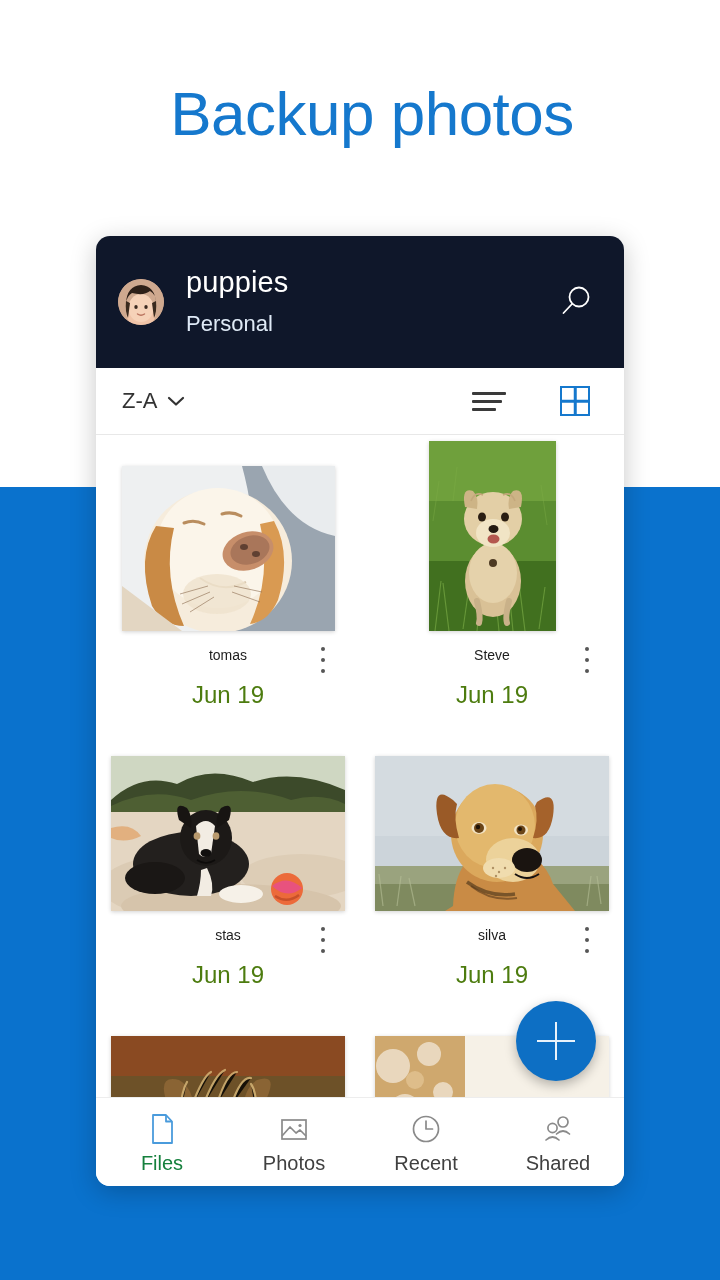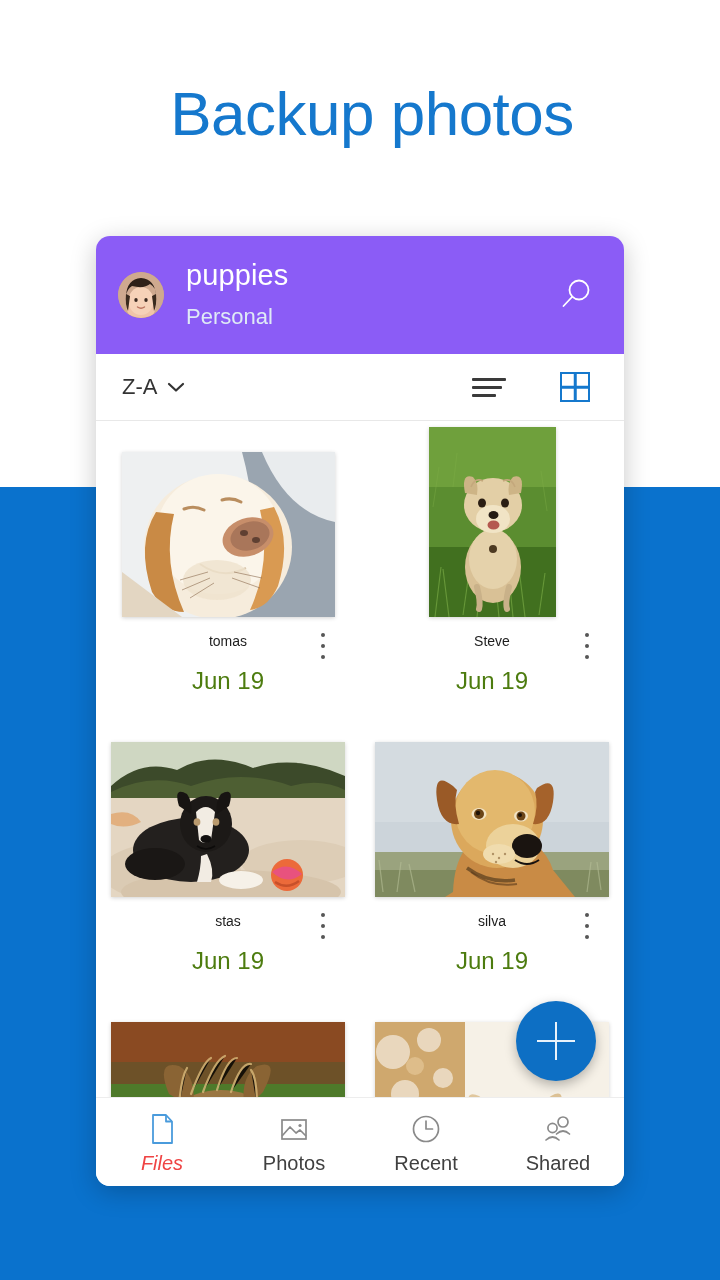--- a/index.html
+++ b/index.html
@@ -40,22 +40,22 @@
     width:528px; height:950px;
     background:#ffffff;
     border-radius:14px;
     overflow:hidden;
     box-shadow:0 6px 26px rgba(0,0,0,0.22);
   }
 
   
   .app-header {
     position:relative;
-    height:118px;
-    background:#8b5cf6;
+    height:132px;
+    background:#0f172a;
     display:flex;
     align-items:center;
     padding:0 26px 0 22px;
   }
   .avatar {
     width:46px; height:46px; border-radius:50%;
     overflow:hidden; flex:0 0 auto;
     background:#c9a28c;
     position:relative;
   }
@@ -182,21 +182,21 @@
     border-top:1px solid #ededed;
     z-index:6;
   }
   .nav-item {
     flex:1 1 0; height:100%;
     display:flex; flex-direction:column;
     align-items:center; justify-content:center;
     gap:7px;
   }
   .nav-label { font-size:20px; color:#404040; line-height:1; }
-  .nav-item.active .nav-label { color:#ef4444;font-style:italic; }
+  .nav-item.active .nav-label { color:#15803d; }
 </style>
 </head>
 <body>
 
 <div class="bg-top"></div>
 <div class="bg-bottom"></div>
 
 <div class="headline">Backup photos</div>
 
 <div class="phone">

